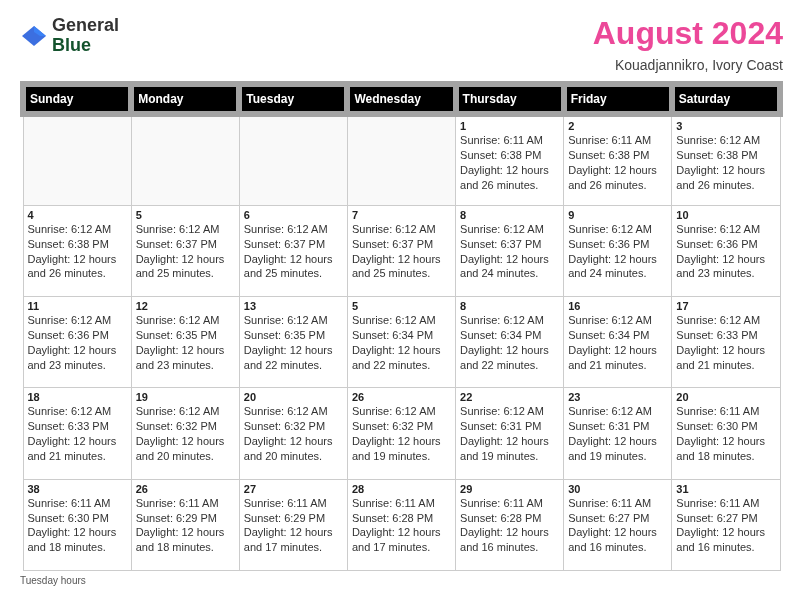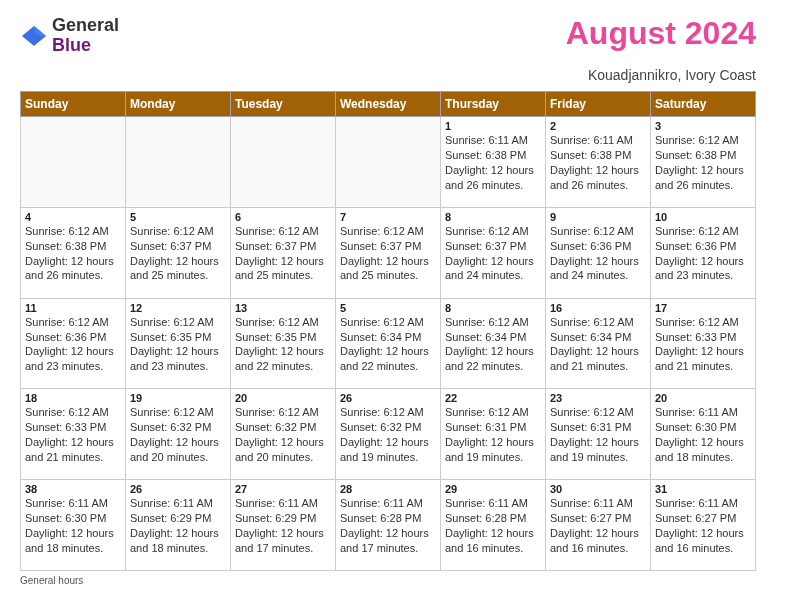--- a/index.html
+++ b/index.html
@@ -6,75 +6,75 @@
     body {
       font-family: Arial, sans-serif;
       background: #fff;
       width: 792px;
       height: 612px;
       overflow: hidden;
     }
     .page {
       width: 792px;
       height: 596px;
-      padding: 16px 36px 10px 20px;
+      padding: 16px 9px 10px 20px;
       display: flex;
       flex-direction: column;
     }
     .header {
       display: flex;
       justify-content: space-between;
       align-items: flex-start;
       margin-bottom: 8px;
     }
     .logo {
       display: flex;
       align-items: center;
       gap: 4px;
     }
     .logo-text {
       font-size: 18px;
       font-weight: bold;
       line-height: 1.1;
     }
     .logo-text .general { color: #333; }
-    .logo-text .blue { color: #701a75; }
+    .logo-text .blue { color: #14532d; }
     .logo-icon {
       width: 28px;
       height: 28px;
     }
     .title-block {
       text-align: right;
     }
     .month-year {
       font-size: 32px;
       font-weight: bold;
       color: #ec4899;
       line-height: 1.1;
     }
     .location {
       font-size: 14px;
       color: #444;
-      margin-top: 16px;
+      margin-top: 6px;
     }
     .calendar {
       flex: 1;
       border: 1px solid #ccc;
       border-collapse: collapse;
       width: 100%;
       table-layout: fixed;
     }
     .calendar th {
-      background: #a16207;
+      background: #000000;
       color: #fff;
       font-size: 12px;
       font-weight: bold;
       padding: 5px 4px;
       text-align: left;
-      border: 1px solid #a3a3a3;
+      border: 6px solid #a3a3a3;
     }
     .calendar td {
       border: 1px solid #ccc;
       vertical-align: top;
       padding: 3px 4px;
       font-size: 9.5px;
       color: #333;
       height: 88px;
     }
     .day-num {
@@ -360,14 +360,14 @@
             <span class="day-num">31</span>
             <div class="day-info" style="white-space: pre-line;">Sunrise: 6:11 AM
 Sunset: 6:27 PM
 Daylight: 12 hours
 and 16 minutes.</div>
           </td>
         </tr>
       </tbody>
   </table>
 
-  <div class="footer-note">General hours</div>
+  <div class="footer-note">Tuesday hours</div>
 </div>
 
 </body></html>

